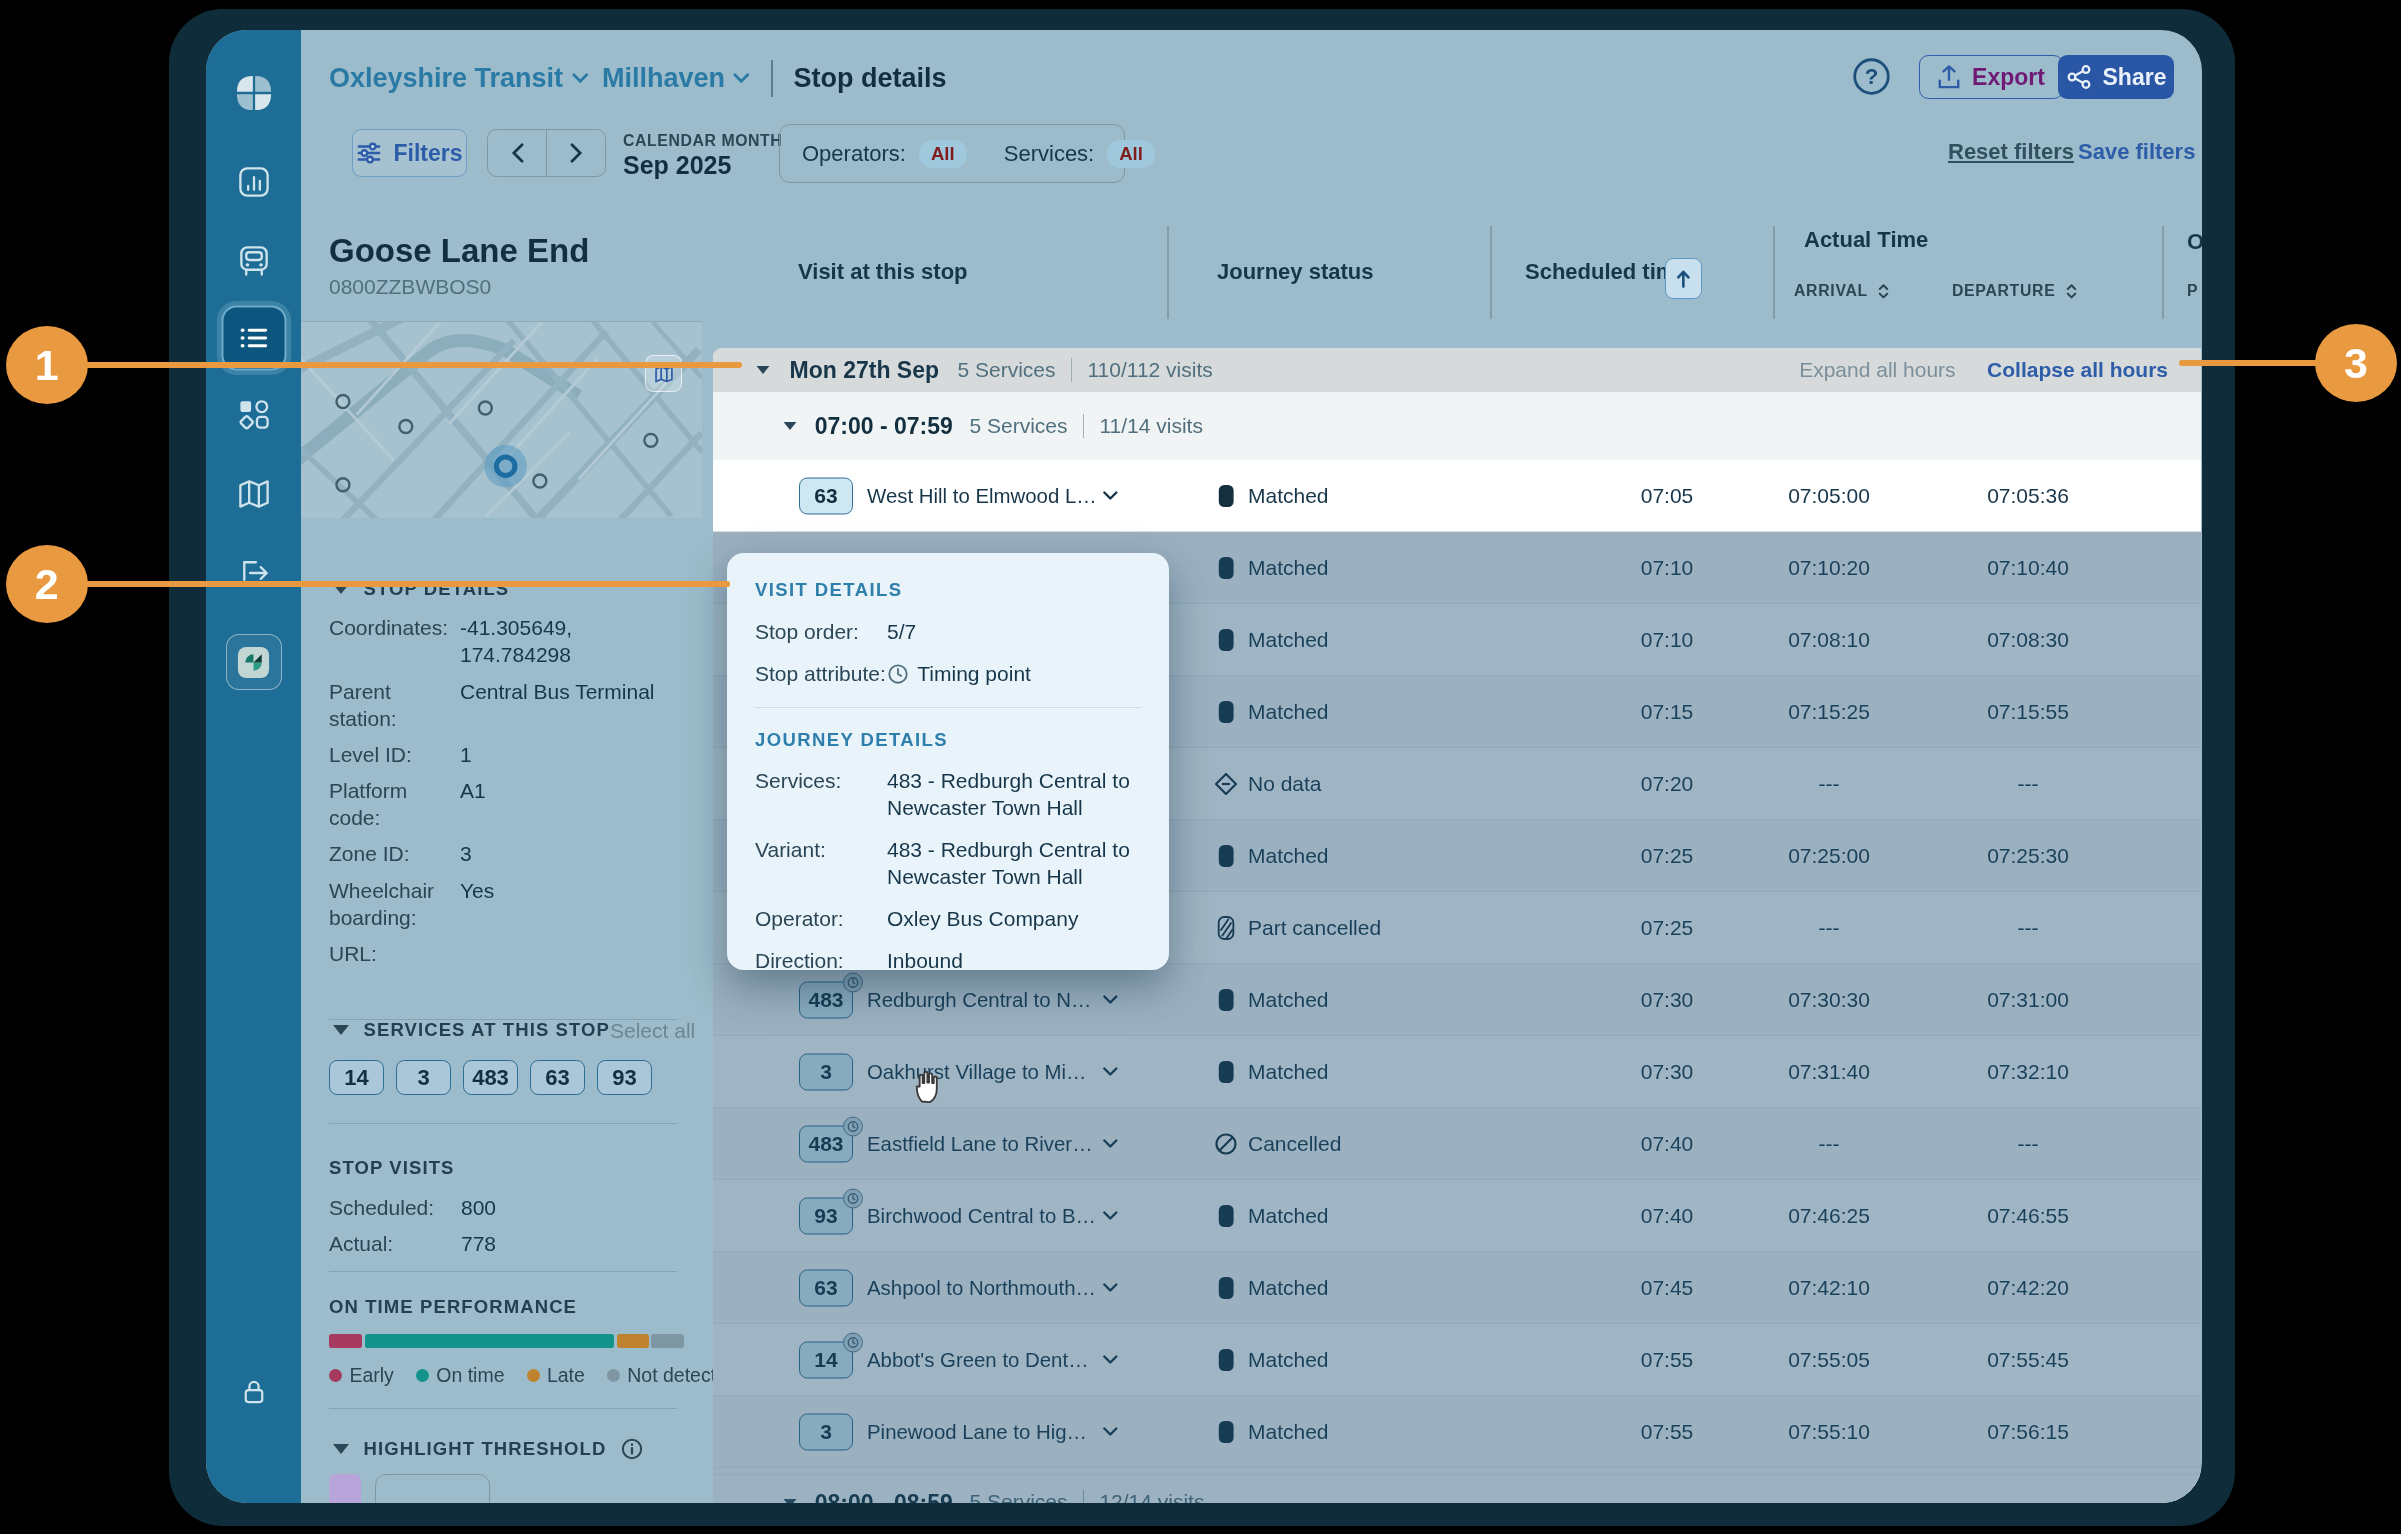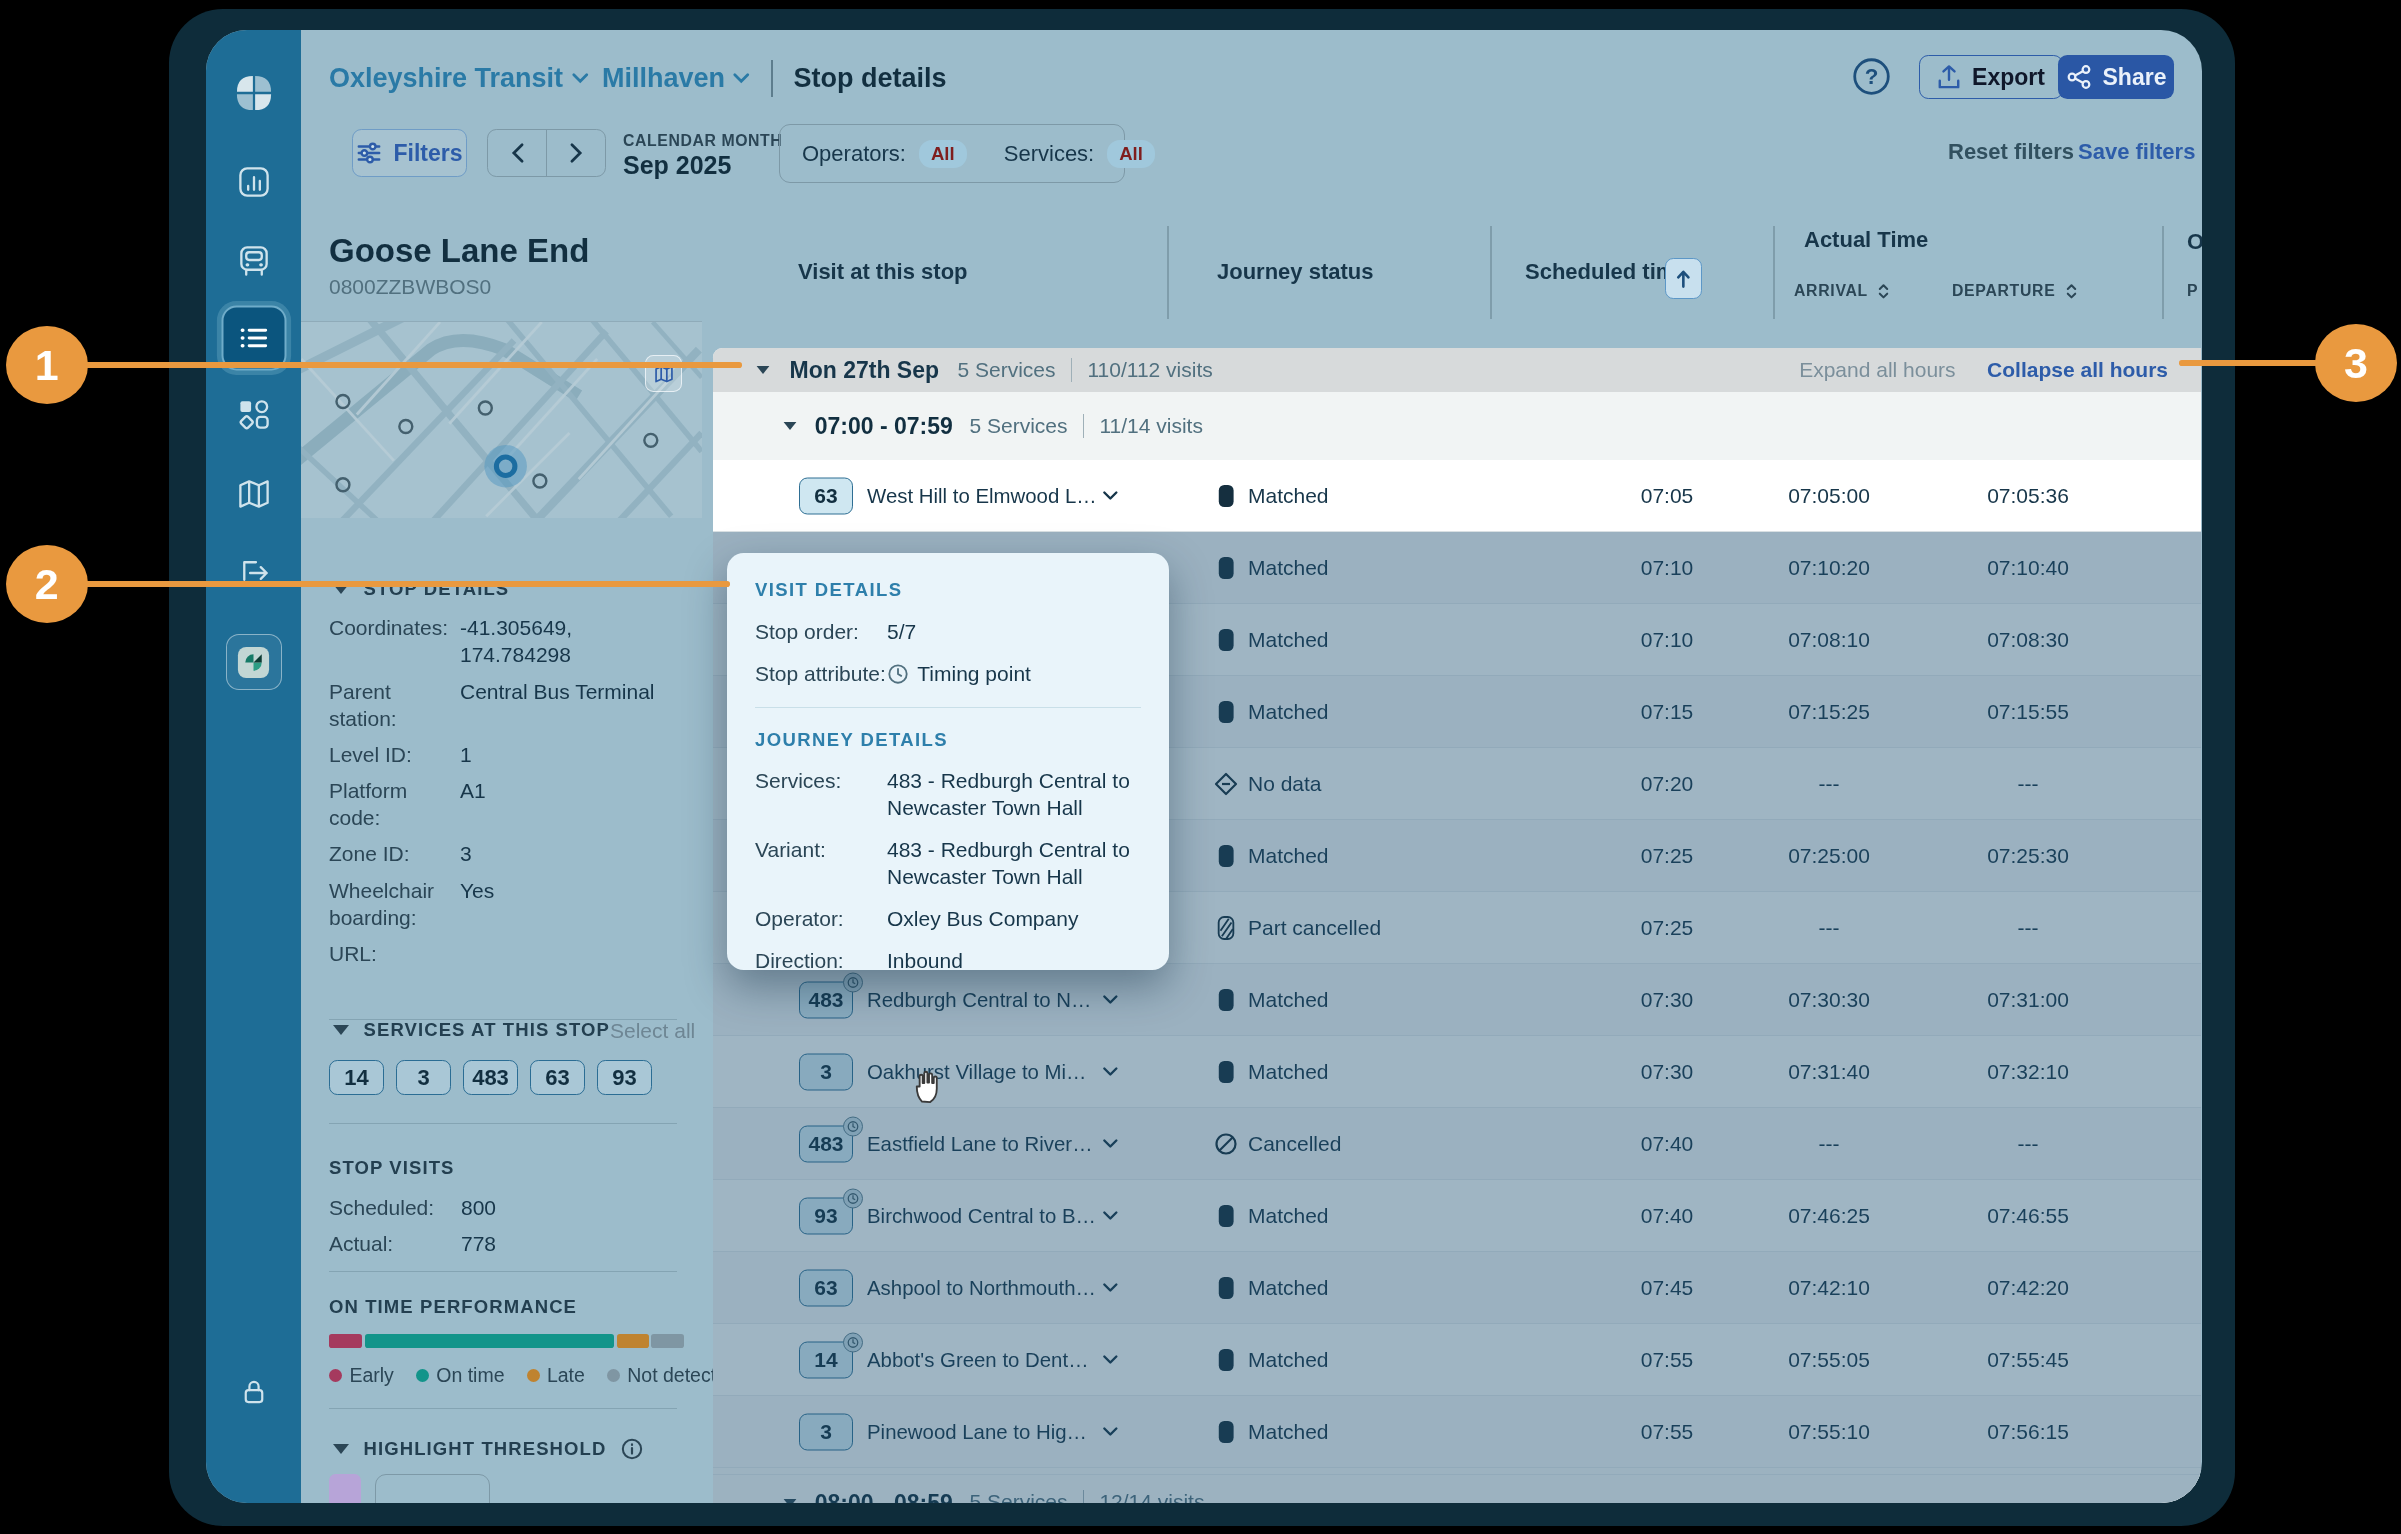--- a/index.html
+++ b/index.html
@@ -19,35 +19,35 @@
   .content{position:relative;flex:1;overflow:hidden;}
   .abs{position:absolute;}
 
   
   .crumbs{left:28px;top:30px;display:flex;align-items:center;gap:13px;font-size:27px;font-weight:700;}
   .crumb{color:#2a7aa6;display:flex;align-items:center;gap:7.4px;}
   .crumb-sep{width:1.9px;height:37px;background:#5d7d8d;margin:0 7.4px;}
   .page-title{color:#122f40;}
   .btn{display:flex;align-items:center;justify-content:center;gap:11px;border-radius:9.3px;font-size:23px;font-weight:700;box-sizing:border-box;}
   .btn-help{left:1549px;top:25px;width:43px;height:43px;}
-  .btn-export{left:1618px;top:25px;width:144px;height:44px;border:1.9px solid #2d5ca9;color:#0f172a;}
+  .btn-export{left:1618px;top:25px;width:144px;height:44px;border:1.9px solid #2d5ca9;color:#701a75;}
   .btn-share{left:1757px;top:25px;width:116px;height:44px;background:#2a57a5;color:#eaf1fa;}
 
   
   .btn-filters{left:51px;top:99px;width:115px;height:48px;border:1.9px solid #6f9cc6;color:#2d5ca9;background:rgba(255,255,255,.10);}
   .pn{left:186px;top:99px;width:119px;height:48px;border:1.9px solid #7d99a7;border-radius:9.3px;display:flex;box-sizing:border-box;}
   .pn>div{flex:1;display:flex;align-items:center;justify-content:center;}
   .pn>div:first-child{border-right:1.9px solid #7d99a7;}
   .cal-label{left:322px;top:102px;font-size:15.8px;font-weight:700;letter-spacing:0.6px;color:#2b4656;}
   .cal-value{left:322px;top:121px;font-size:25px;font-weight:700;color:#122f40;}
   .opsvc{left:478px;top:94px;width:346px;height:59px;border:1.9px solid #7d99a7;border-radius:11px;box-sizing:border-box;
          display:flex;align-items:center;gap:13px;padding:0 22px;font-size:22px;color:#17364a;}
   .pill{background:#a0c8dc;color:#7f1d1d;font-size:18.5px;font-weight:700;border-radius:13px;padding:2.8px 12px;}
   .opsvc-sep{width:1.9px;height:31.5px;background:#7d99a7;margin:0 5.6px;}
-  .link-reset{left:1647px;top:109px;font-size:22px;font-weight:700;color:#31505f;}
+  .link-reset{left:1647px;top:109px;font-size:22px;font-weight:700;color:#31505f;text-decoration:underline;}
   .link-save{left:1777px;top:109px;font-size:22px;font-weight:700;color:#2d5ca9;}
 
   
   .stop-name{left:28px;top:202px;font-size:33px;font-weight:700;color:#122f40;}
   .stop-code{left:28px;top:245px;font-size:21px;color:#51707f;}
   .map{left:0;top:291px;width:401px;height:196px;background:#a6c2cf;overflow:hidden;border-top:1.9px solid rgba(90,120,135,.30);}
   .map-btn{left:344px;top:325px;width:35px;height:35px;border-radius:8.3px;border:1.9px solid rgba(245,250,252,.75);
            background:rgba(255,255,255,.22);display:flex;align-items:center;justify-content:center;}
   .sect-head{display:flex;align-items:center;gap:15px;font-size:18.5px;font-weight:700;letter-spacing:1.1px;color:#233f50;}
   .caret{width:0;height:0;border-left:8.3px solid transparent;border-right:8.3px solid transparent;border-top:10.2px solid #2b4656;}

